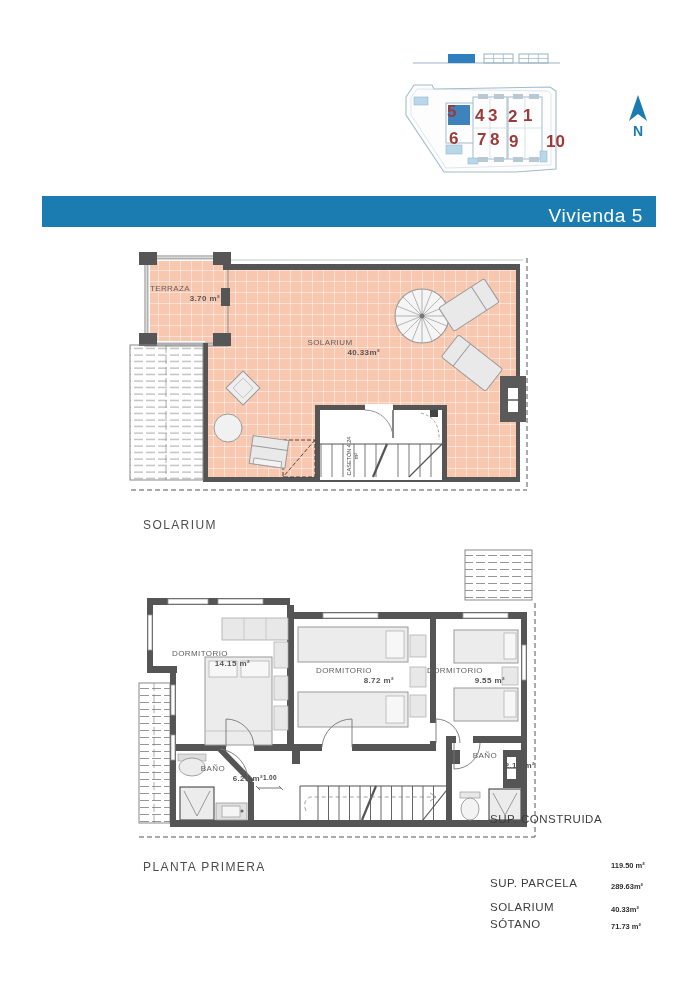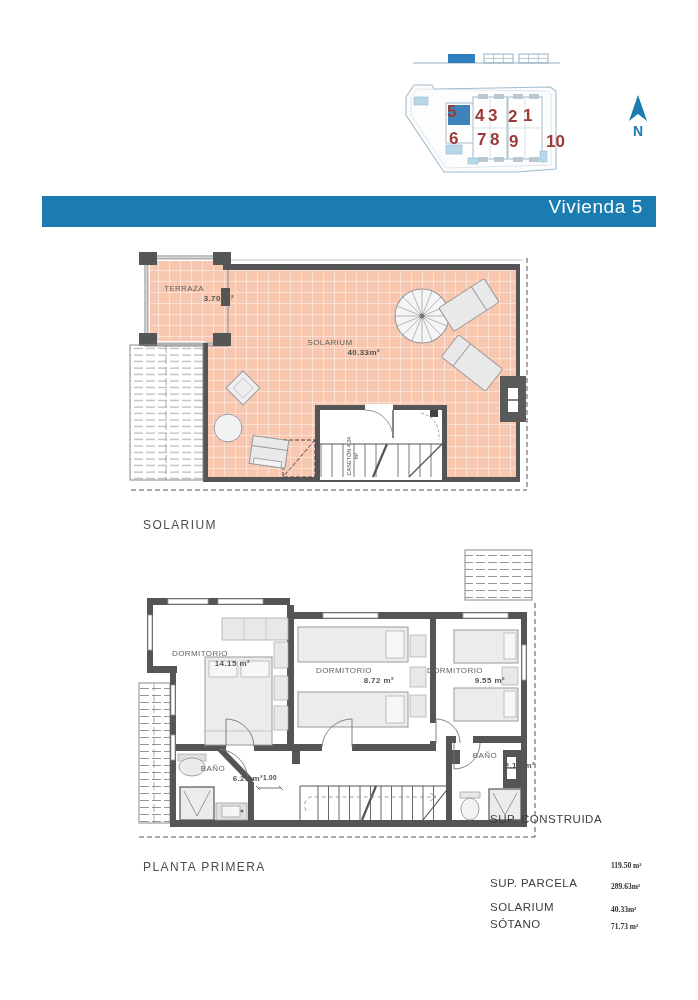--- a/index.html
+++ b/index.html
@@ -1,37 +1,37 @@
 <!DOCTYPE html>
 <html><head>
 <meta charset="utf-8">
 <style>
   html,body{margin:0;padding:0;background:#fff;}
   .page{position:relative;width:698px;height:1000px;background:#ffffff;overflow:hidden;
         font-family:"Liberation Sans",sans-serif;}
   .abs{position:absolute;}
   
   .titlebar{position:absolute;left:42px;top:196px;width:614px;height:31px;background:#1a7cb0;
-            color:#fff;display:flex;align-items:flex-start;justify-content:flex-end;
+            color:#fff;display:flex;align-items:flex-end;justify-content:flex-end;
             padding-right:13px;box-sizing:border-box;font-size:19px;letter-spacing:.6px;}
   
   .unit-num{position:absolute;font-size:17px;font-weight:600;color:#9c3a38;line-height:1;}
   .north-n{position:absolute;font-size:14px;font-weight:700;color:#1a7cb0;line-height:1;}
   
   .lbl{position:absolute;text-align:center;color:#5f5f5f;font-size:8px;letter-spacing:.4px;line-height:1.3;}
   .lbl .nm{display:block;}
   .lbl .ar{display:block;font-weight:700;color:#545454;text-align:right;}
   .lbl-rot{position:absolute;left:332px;top:448px;width:44px;height:16px;text-align:center;
            color:#444;font-size:5.5px;line-height:1.25;transform:rotate(-90deg);transform-origin:center;}
   .dim{position:absolute;font-size:6.5px;color:#444;font-weight:700;letter-spacing:.3px;}
   
   .caption{position:absolute;font-size:12px;color:#4d4d4d;letter-spacing:1.4px;font-weight:500;}
   
   .sum-label{position:absolute;left:490px;font-size:11.5px;color:#3d3d3d;letter-spacing:.5px;font-weight:500;}
-  .sum-value{position:absolute;left:611px;font-size:7.5px;color:#2e2e2e;font-weight:700;font-family:Liberation Serif, serif;}
+  .sum-value{position:absolute;left:611px;font-size:7.5px;color:#2e2e2e;font-weight:700;}
   svg{position:absolute;display:block;}
 </style>
 </head>
 <body>
 
 <div class="page">
 
   <svg class="abs" style="left:398px;top:45px" width="260" height="135" viewBox="0 0 260 135">
 
     <g>
@@ -206,21 +206,21 @@
       <rect x="-14" y="8" width="28" height="6" fill="#f3f3f3" stroke="#9a9a9a" stroke-width=".8"></rect>
     </g>
 
     <g>
       <rect x="375" y="128" width="26" height="46" fill="#5a5a5a"></rect>
       <rect x="383" y="140" width="10" height="24" fill="#ffffff"></rect>
       <line x1="383" y1="152" x2="393" y2="152" stroke="#5a5a5a" stroke-width="1.5"></line>
     </g>
   </svg>
 
-  <div class="lbl" style="left:134px;top:284px;width:100px">
+  <div class="lbl" style="left:120px;top:284px;width:100px">
     <span class="nm">TERRAZA</span>
     <span class="ar">3.70 m²</span>
   </div>
   <div class="lbl" style="left:280px;top:338px;width:100px">
     <span class="nm">SOLARIUM</span>
     <span class="ar">40.33m²</span>
   </div>
   <div class="lbl-rot">
     <span class="nm">CASETÓN</span>
     <span class="nm">4.24 m²</span>

